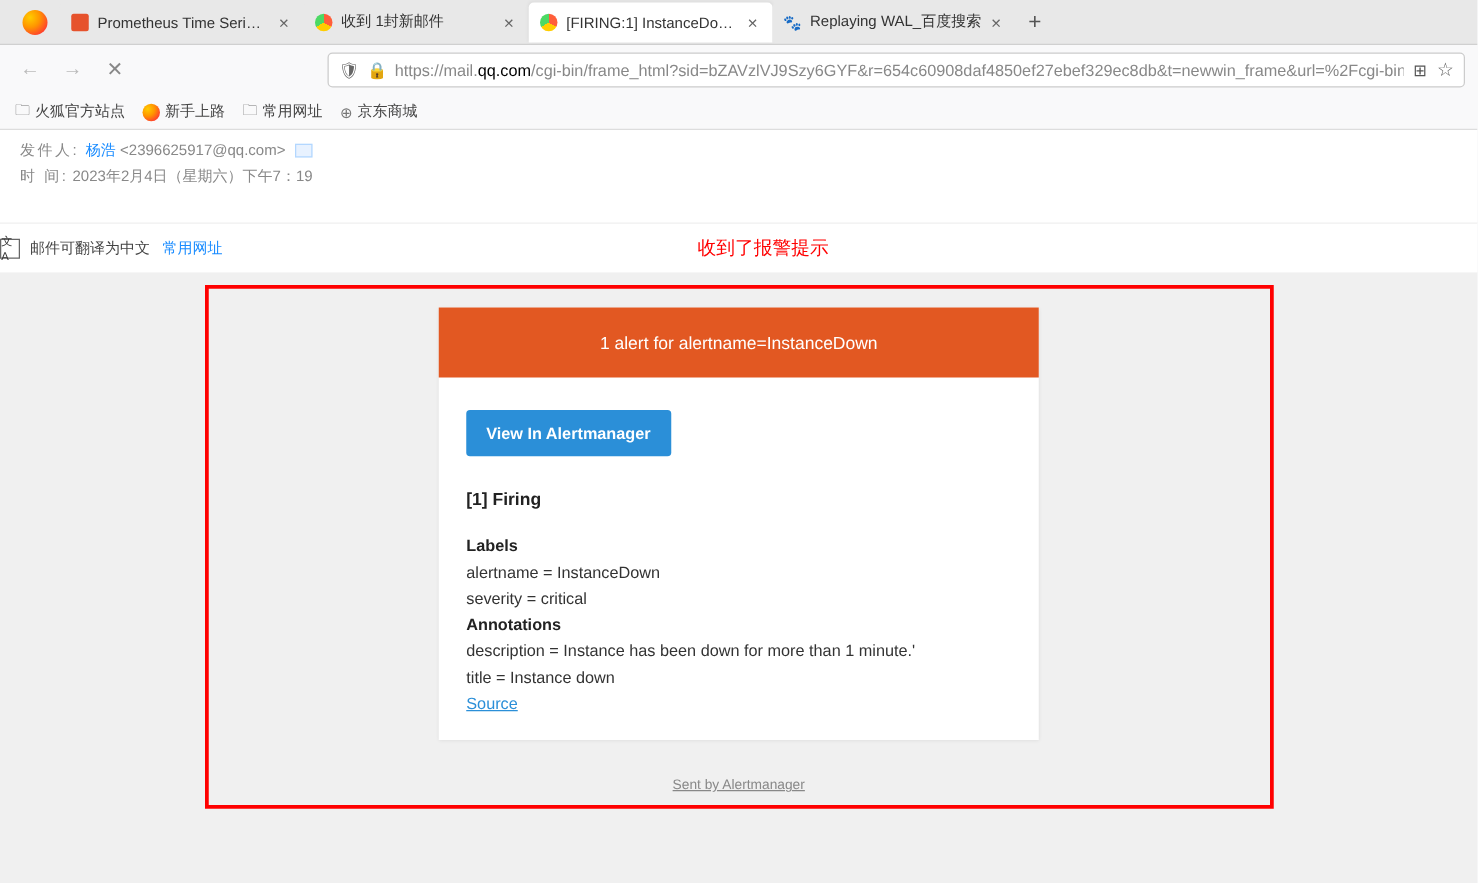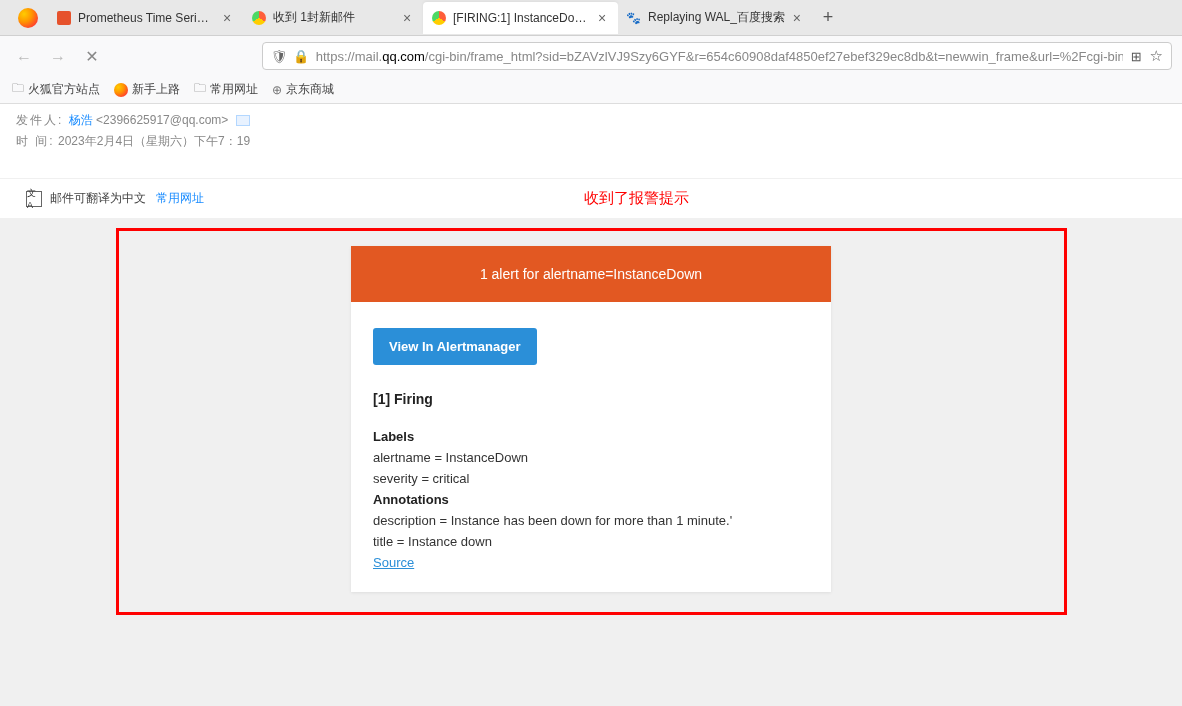--- a/index.html
+++ b/index.html
@@ -135,21 +135,21 @@
     .mh-email { color: #888; }
     .contact-badge {
       display:inline-block; width:14px;height:11px;
       background:#e8f2ff; border:1px solid #b3d7ff;
       vertical-align: middle; margin-left: 4px;
     }
     
     .translate-bar {
       display: flex; align-items: center;
       background: #fff; border-top: 1px solid #f0f0f0;
-      padding: 10px 26px;
+      padding: 10px 0;
     }
     .tr-icon {
       width:16px;height:16px; border:1px solid #666;
       display:inline-flex;align-items:center;justify-content:center;
       font-size:9px; margin-right: 8px;
     }
     .tr-text { color: #444; }
     .tr-link { color: #1a8cff; margin-left: 10px; cursor: pointer; }
     .annotation {
       color: #ff0000;
@@ -159,21 +159,21 @@
     
     .content-wrap {
       background: #f0f0f0;
       padding: 10px 10px 0 10px;
       min-height: 540px;
       position: relative;
     }
     .red-border {
       border: 3px solid #ff0000;
       margin: 0 auto;
-      width: 951px;
+      width: 855px;
       padding: 15px 0 0 0;
       background: #f0f0f0;
     }
     .alert-card {
       width: 480px;
       margin: 0 auto 20px auto;
       background: #fff;
       box-shadow: 0 1px 3px rgba(0,0,0,0.08);
     }
     .alert-header {
@@ -339,15 +339,16 @@
         <div class="firing-title">[1] Firing</div>
         <div class="section-h">Labels</div>
         <div class="kv-line">alertname = InstanceDown</div>
         <div class="kv-line">severity = critical</div>
         <div class="section-h">Annotations</div>
         <div class="kv-line">description = Instance has been down for more than 1 minute.'</div>
         <div class="kv-line">title = Instance down</div>
         <a class="source-link">Source</a>
       </div>
     </div>
+    <div class="footer">Sent by Alertmanager</div>
   </div>
 
 </div>
 
 </body></html>

